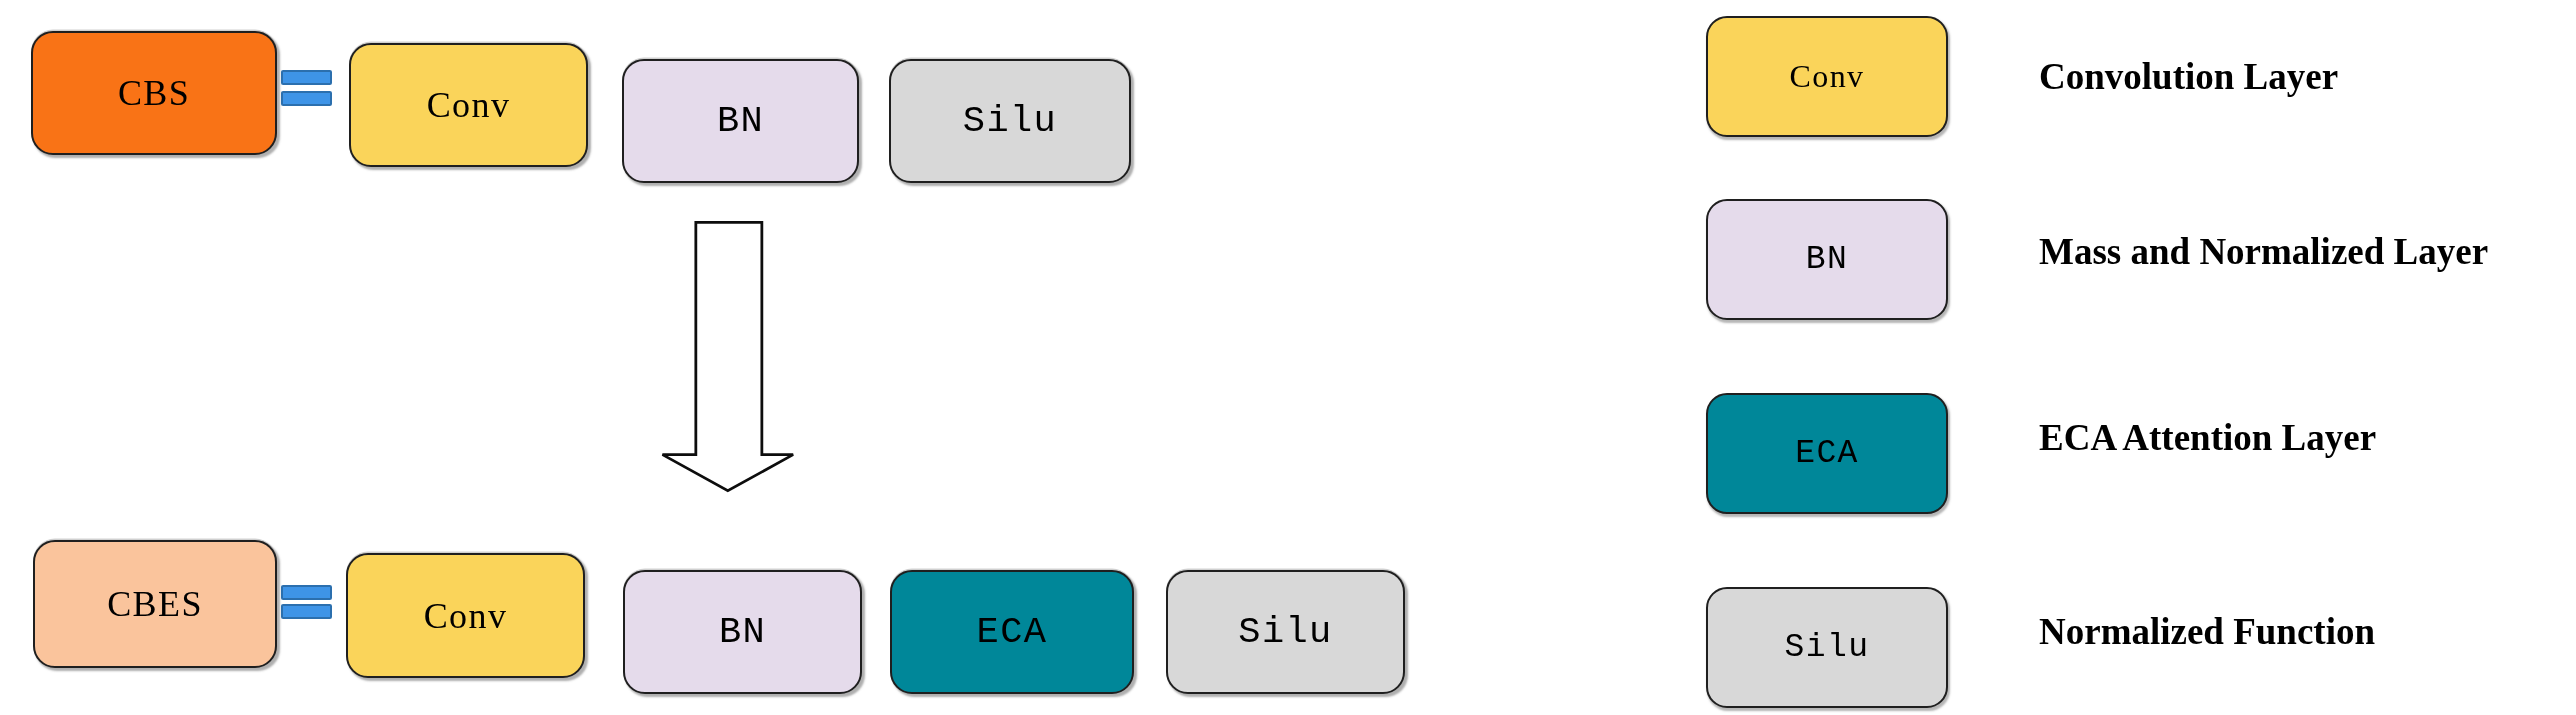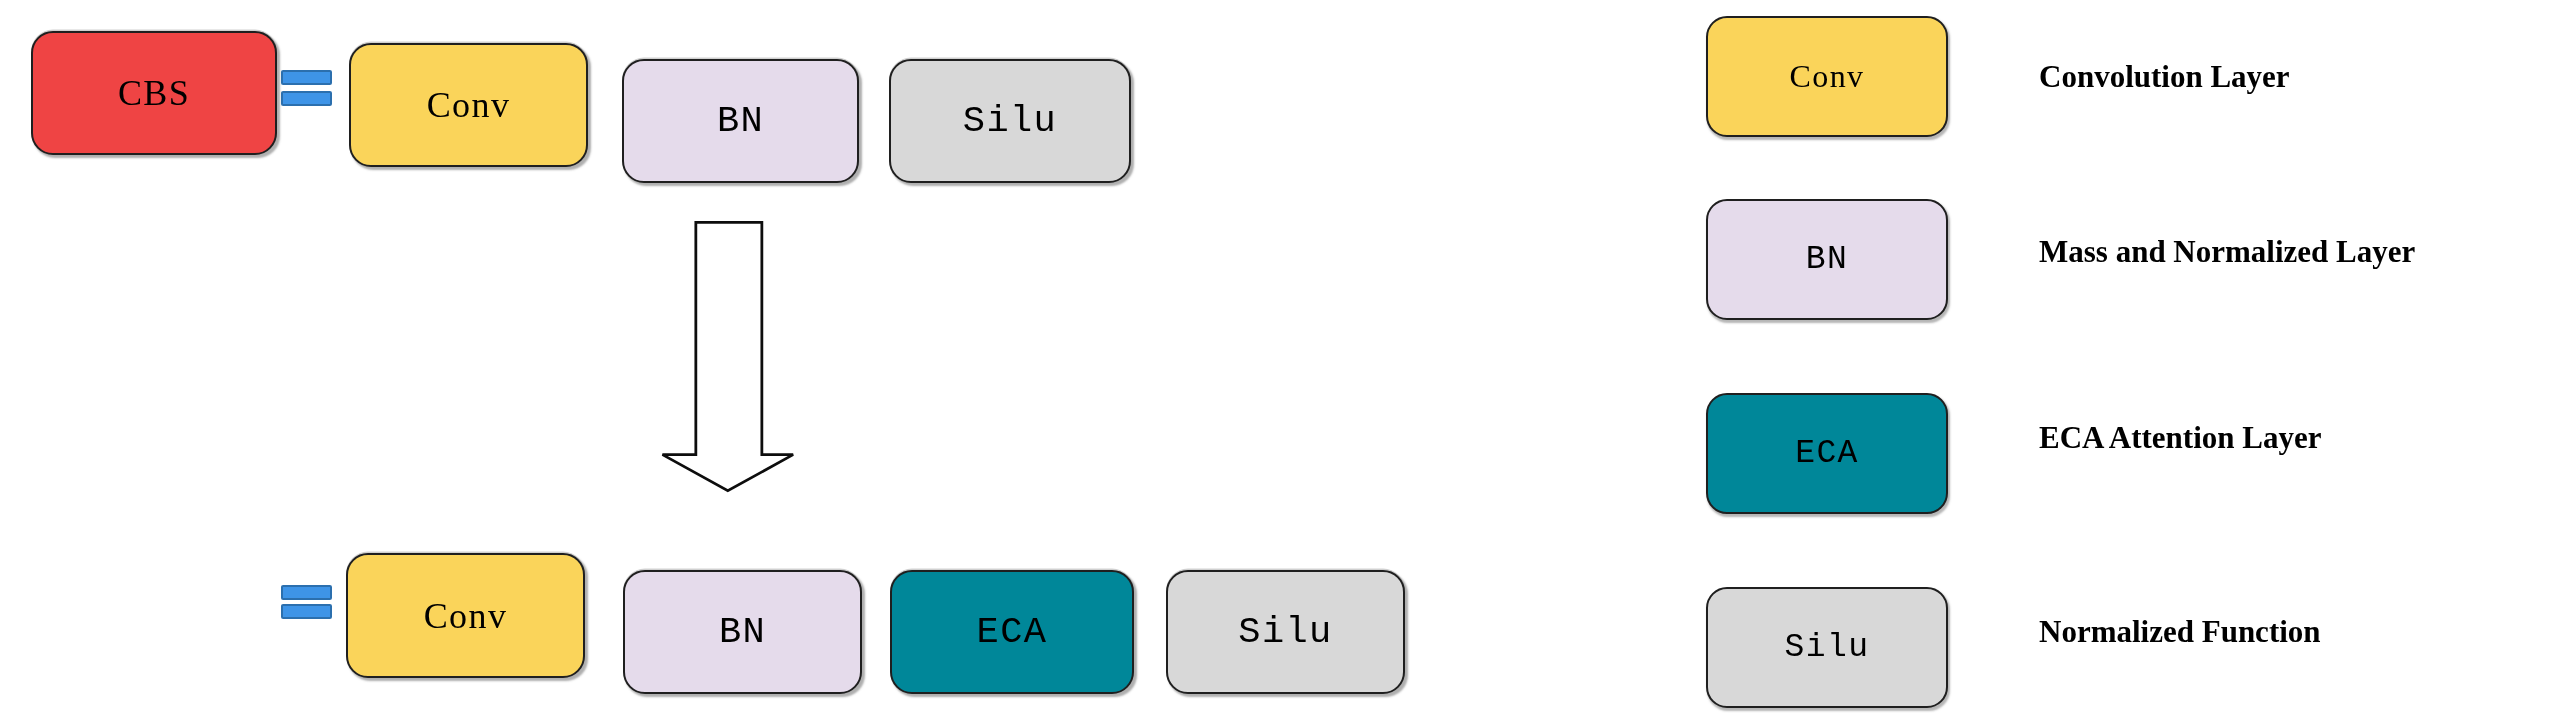--- a/index.html
+++ b/index.html
@@ -55,31 +55,31 @@
   .legend-swatch.font-serif { font-size: 32px; }
   .legend-swatch.font-mono  { font-size: 33px; }
   .legend-desc {
     position: absolute;
     left: 2039px;
     width: 537px;
     display: flex;
     align-items: center;
     font-family: "Liberation Serif", serif;
     font-weight: bold;
-    font-size: 31px;
+    font-size: 37px;
     color: #000;
     white-space: nowrap;
   }
 </style>
 </head>
 <body>
 
 <div id="canvas">
 
-  <div class="box font-serif" style="left: 31px; top: 31px; width: 246px; height: 124px; background-color: #ef4444;">
+  <div class="box font-serif" style="left: 31px; top: 31px; width: 246px; height: 124px; background-color: #f97316;">
     <span>CBS</span>
   </div>
 
   <div class="equals" style="left:281px; top:70px;">
     <div class="bar" style="background-color: rgb(62, 148, 231); border-color: rgb(43, 111, 174);"></div>
     <div class="bar" style="background-color: rgb(62, 148, 231); border-color: rgb(43, 111, 174);"></div>
   </div>
 
   <div class="box font-serif" style="left: 349px; top: 43px; width: 239px; height: 124px; background-color: rgb(250, 212, 90);">
     <span>Conv</span>
@@ -92,20 +92,23 @@
   <div class="box font-mono" style="left: 889px; top: 43px; width: 242px; height: 124px; background-color: rgb(216, 216, 216);">
     <span>Silu</span>
   </div>
 
   <div class="arrow-wrap">
     <svg width="139" height="278" viewBox="0 0 200 400">
       <polygon id="arrow-poly" points="53,5 148,5 148,339 193,339 99,391 5,339 53,339" fill="#FFFFFF" stroke="#0D0D0D" stroke-width="4" stroke-linejoin="miter"></polygon>
     </svg>
   </div>
 
+  <div class="box font-serif" style="left: 33px; top: 540px; width: 244px; height: 128px; background-color: rgb(250, 196, 156);">
+    <span>CBES</span>
+  </div>
 
   <div class="equals" style="left:281px; top:585px; gap:4.9px;">
     <div class="bar" style="height: 14.6px; background-color: rgb(62, 148, 231); border-color: rgb(43, 111, 174);"></div>
     <div class="bar" style="height: 14.6px; background-color: rgb(62, 148, 231); border-color: rgb(43, 111, 174);"></div>
   </div>
 
   <div class="box font-serif" style="left: 346px; top: 553px; width: 239px; height: 125px; background-color: rgb(250, 212, 90);">
     <span>Conv</span>
   </div>
 

